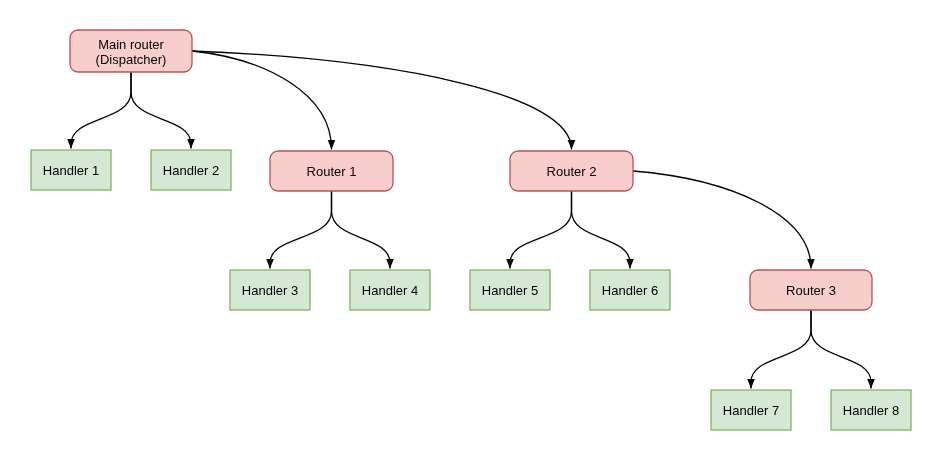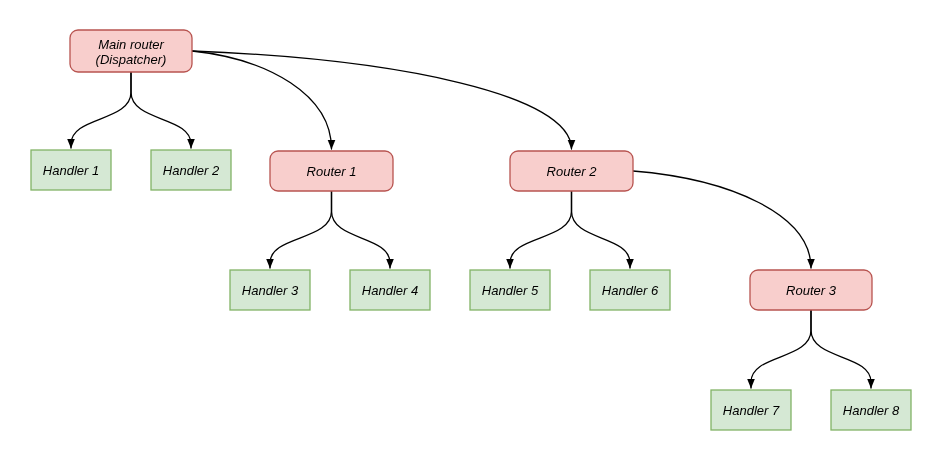--- a/index.html
+++ b/index.html
@@ -6,21 +6,20 @@
     margin: 0;
     padding: 0;
     background: #ffffff;
   }
   .stage {
     position: relative;
     width: 941px;
     height: 461px;
     background: #ffffff;
     overflow: hidden;
-    font-style: italic;
   }
   svg {
     display: block;
     font-family: "Liberation Sans", sans-serif;
   }
   .edge-path {
     fill: none;
     stroke-width: 1.3;
     stroke-linecap: round;
   }

